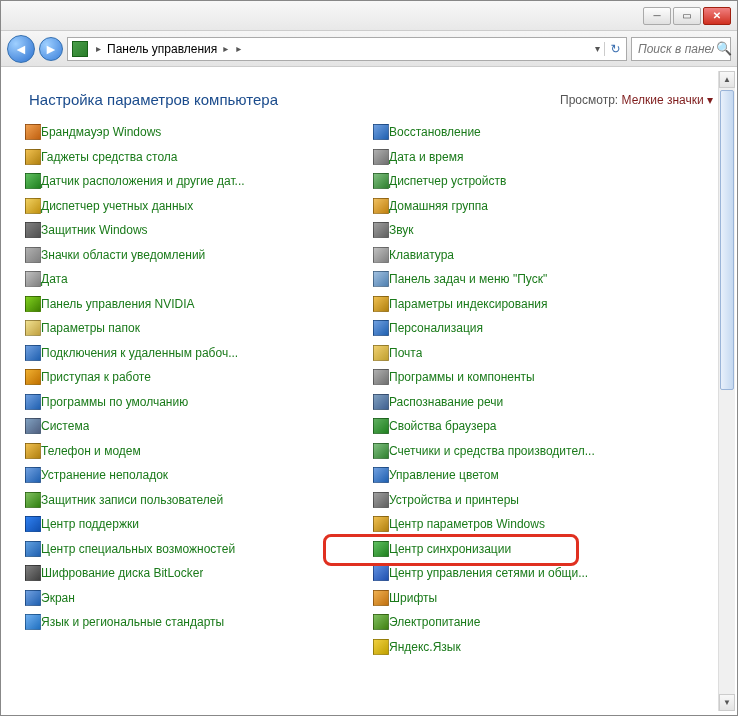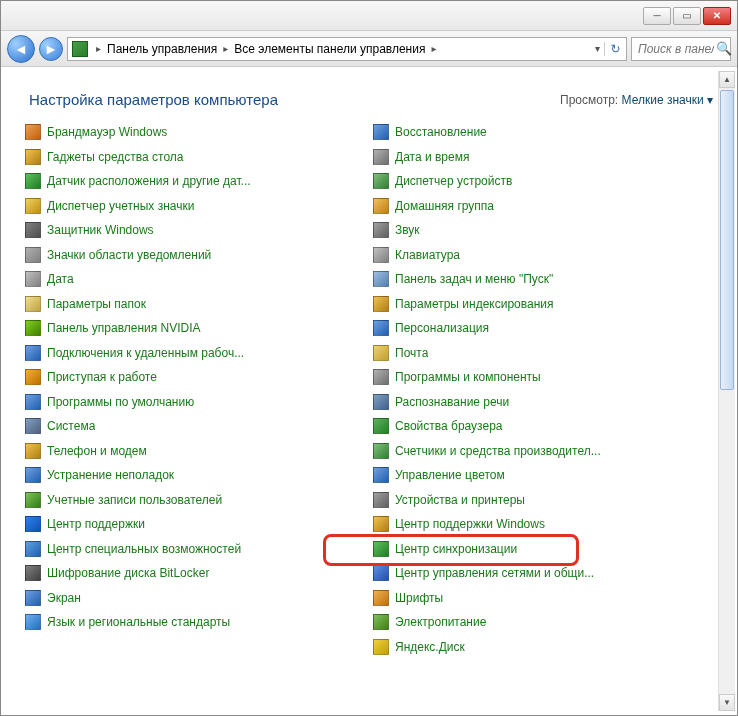--- a/index.html
+++ b/index.html
@@ -132,40 +132,39 @@
   }
   .page-title {
     color: #1a4b8c;
     font-size: 15px;
   }
   .view-ctrl {
     font-size: 12px;
     color: #555;
   }
   .view-link {
-    color: #0c4a6e;
+    color: #7f1d1d;
     cursor: default;
   }
   .content {
     position: relative;
     height: 574px;
     padding: 0 16px 0 24px;
     display: flex;
     overflow: hidden;
   }
   .col {
     width: 50%;
     display: flex;
     flex-direction: column;
   }
   .item {
     display: flex;
     align-items: center;
     height: 24.5px;
-    gap: 6px;
     cursor: default;
     text-align: right;
   }
   .item-label {
     color: #1a7a1a;
     white-space: nowrap;
     overflow: hidden;
     text-overflow: ellipsis;
     max-width: 260px;
   }
@@ -228,21 +227,20 @@
 </div>
 
 <div class="navbar">
   <div class="navbtn">◄</div>
   <div class="navbtn fwd">►</div>
   <div class="addrbar">
     <div class="addr-icon"></div>
     <span class="crumb-sep">▸</span>
     <span class="crumb">Панель управления</span>
     <span class="crumb-sep">▸</span>
-    <span class="crumb">Все элементы панели управления</span>
     <span class="crumb-sep">▸</span>
     <span style="flex:1"></span>
     <span class="crumb-sep">▾</span>
     <div class="refresh">↻</div>
   </div>
   <div class="searchbox">
     <input placeholder="Поиск в панел" style="">
     <span class="search-icon">🔍</span>
   </div>
 </div>
@@ -266,43 +264,43 @@
       <div class="item">
         <div class="ico" style="background: linear-gradient(135deg, rgb(240, 192, 80), rgb(176, 128, 16));"></div>
         <span class="item-label">Гаджеты средства стола</span>
       </div>
       <div class="item">
         <div class="ico" style="background: linear-gradient(135deg, rgb(96, 192, 96), rgb(32, 128, 32));"></div>
         <span class="item-label">Датчик расположения и другие дат...</span>
       </div>
       <div class="item">
         <div class="ico" style="background: linear-gradient(135deg, rgb(240, 208, 96), rgb(192, 144, 16));"></div>
-        <span class="item-label">Диспетчер учетных значки</span>
+        <span class="item-label">Диспетчер учетных данных</span>
       </div>
       <div class="item">
         <div class="ico" style="background: linear-gradient(135deg, rgb(128, 128, 128), rgb(80, 80, 80));"></div>
         <span class="item-label">Защитник Windows</span>
       </div>
       <div class="item">
         <div class="ico" style="background: linear-gradient(135deg, rgb(176, 176, 176), rgb(128, 128, 128));"></div>
         <span class="item-label">Значки области уведомлений</span>
       </div>
       <div class="item">
         <div class="ico" style="background: linear-gradient(135deg, rgb(192, 192, 192), rgb(128, 128, 128));"></div>
         <span class="item-label">Дата</span>
       </div>
       <div class="item">
+        <div class="ico" style="background: linear-gradient(135deg, rgb(128, 208, 32), rgb(64, 128, 0));"></div>
+        <span class="item-label">Панель управления NVIDIA</span>
+      </div>
+      <div class="item">
         <div class="ico" style="background: linear-gradient(135deg, rgb(240, 224, 144), rgb(192, 160, 64));"></div>
         <span class="item-label">Параметры папок</span>
       </div>
       <div class="item">
-        <div class="ico" style="background: linear-gradient(135deg, rgb(128, 208, 32), rgb(64, 128, 0));"></div>
-        <span class="item-label">Панель управления NVIDIA</span>
-      </div>
-      <div class="item">
         <div class="ico" style="background: linear-gradient(135deg, rgb(112, 160, 224), rgb(32, 96, 176));"></div>
         <span class="item-label">Подключения к удаленным рабоч...</span>
       </div>
       <div class="item">
         <div class="ico" style="background: linear-gradient(135deg, rgb(240, 176, 48), rgb(192, 112, 0));"></div>
         <span class="item-label">Приступая к работе</span>
       </div>
       <div class="item">
         <div class="ico" style="background: linear-gradient(135deg, rgb(112, 160, 224), rgb(32, 96, 176));"></div>
         <span class="item-label">Программы по умолчанию</span>
@@ -314,21 +312,21 @@
       <div class="item">
         <div class="ico" style="background: linear-gradient(135deg, rgb(240, 192, 80), rgb(176, 128, 16));"></div>
         <span class="item-label">Телефон и модем</span>
       </div>
       <div class="item">
         <div class="ico" style="background: linear-gradient(135deg, rgb(112, 160, 224), rgb(32, 96, 176));"></div>
         <span class="item-label">Устранение неполадок</span>
       </div>
       <div class="item">
         <div class="ico" style="background: linear-gradient(135deg, rgb(128, 192, 96), rgb(48, 128, 16));"></div>
-        <span class="item-label">Учетные записи пользователей</span>
+        <span class="item-label">Защитник записи пользователей</span>
       </div>
       <div class="item">
         <div class="ico" style="background: linear-gradient(135deg, rgb(48, 128, 240), rgb(16, 80, 176));"></div>
         <span class="item-label">Центр поддержки</span>
       </div>
       <div class="item">
         <div class="ico" style="background: linear-gradient(135deg, rgb(96, 160, 224), rgb(32, 96, 176));"></div>
         <span class="item-label">Центр специальных возможностей</span>
       </div>
       <div class="item">
@@ -404,41 +402,41 @@
       <div class="item">
         <div class="ico" style="background: linear-gradient(135deg, rgb(112, 160, 224), rgb(32, 96, 176));"></div>
         <span class="item-label">Управление цветом</span>
       </div>
       <div class="item">
         <div class="ico" style="background: linear-gradient(135deg, rgb(160, 160, 160), rgb(96, 96, 96));"></div>
         <span class="item-label">Устройства и принтеры</span>
       </div>
       <div class="item">
         <div class="ico" style="background: linear-gradient(135deg, rgb(240, 192, 80), rgb(176, 128, 16));"></div>
-        <span class="item-label">Центр поддержки Windows</span>
+        <span class="item-label">Центр параметров Windows</span>
       </div>
       <div class="item">
         <div class="ico" style="background: linear-gradient(135deg, rgb(96, 192, 96), rgb(32, 128, 32));"></div>
         <span class="item-label">Центр синхронизации</span>
       </div>
       <div class="item">
         <div class="ico" style="background: linear-gradient(135deg, rgb(96, 144, 224), rgb(32, 80, 176));"></div>
         <span class="item-label">Центр управления сетями и общи...</span>
       </div>
       <div class="item">
         <div class="ico" style="background: linear-gradient(135deg, rgb(240, 176, 80), rgb(192, 112, 16));"></div>
         <span class="item-label">Шрифты</span>
       </div>
       <div class="item">
         <div class="ico" style="background: linear-gradient(135deg, rgb(128, 192, 96), rgb(64, 128, 16));"></div>
         <span class="item-label">Электропитание</span>
       </div>
       <div class="item">
         <div class="ico" style="background: linear-gradient(135deg, rgb(240, 208, 64), rgb(192, 160, 0));"></div>
-        <span class="item-label">Яндекс.Диск</span>
+        <span class="item-label">Яндекс.Язык</span>
       </div>
     </div>
   <div class="highlight"></div>
 </div>
 
 <div class="vscroll">
   <div class="scroll-btn">▲</div>
   <div class="scroll-track">
     <div class="scroll-thumb"></div>
   </div>

